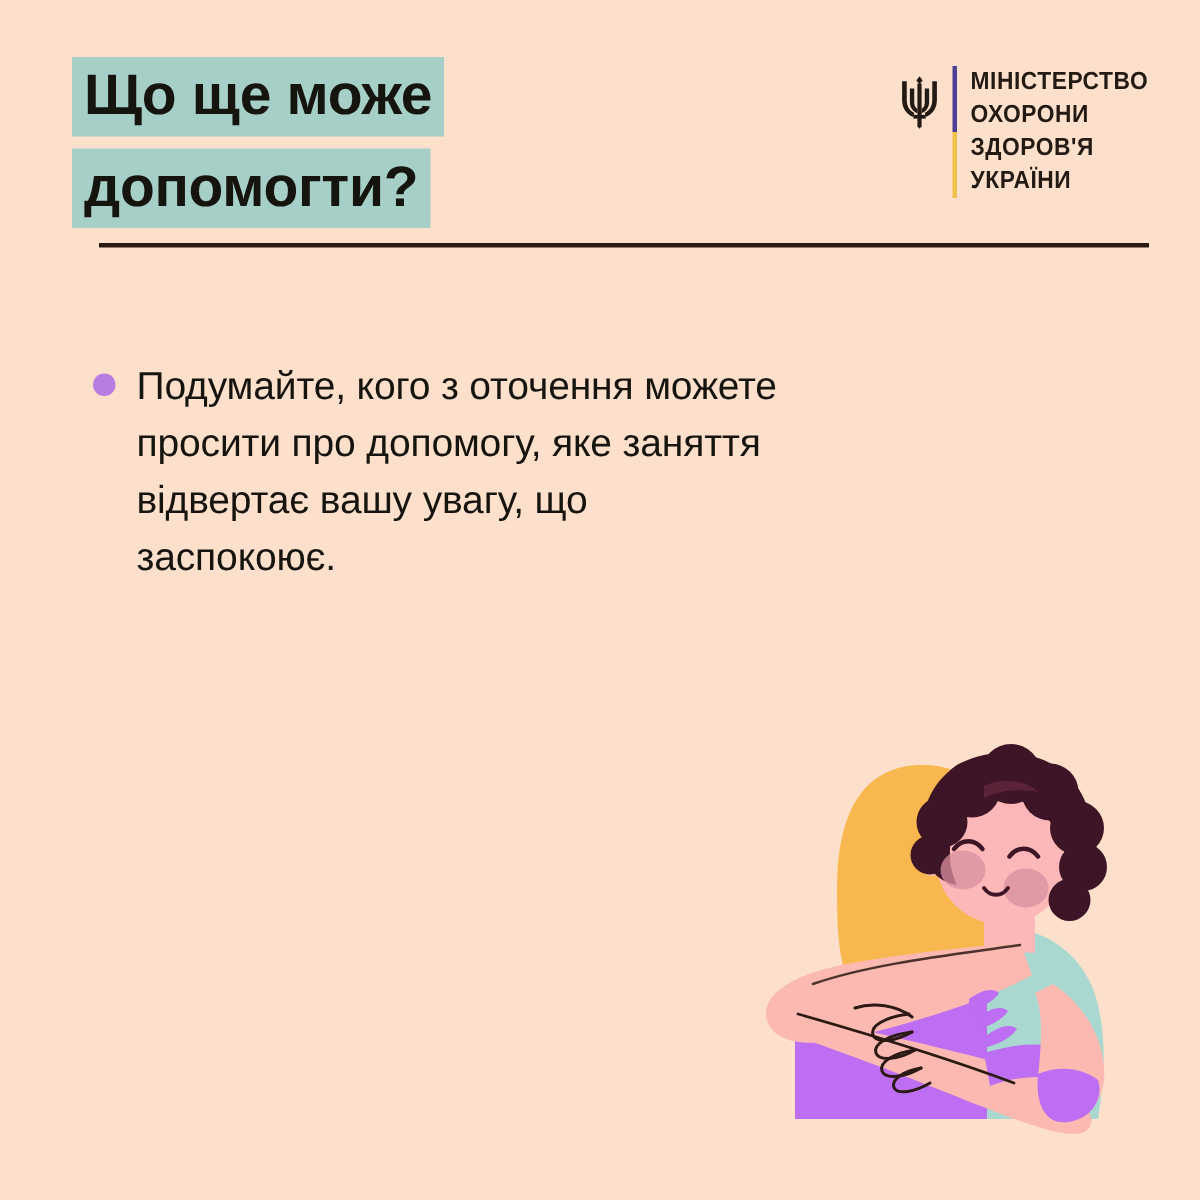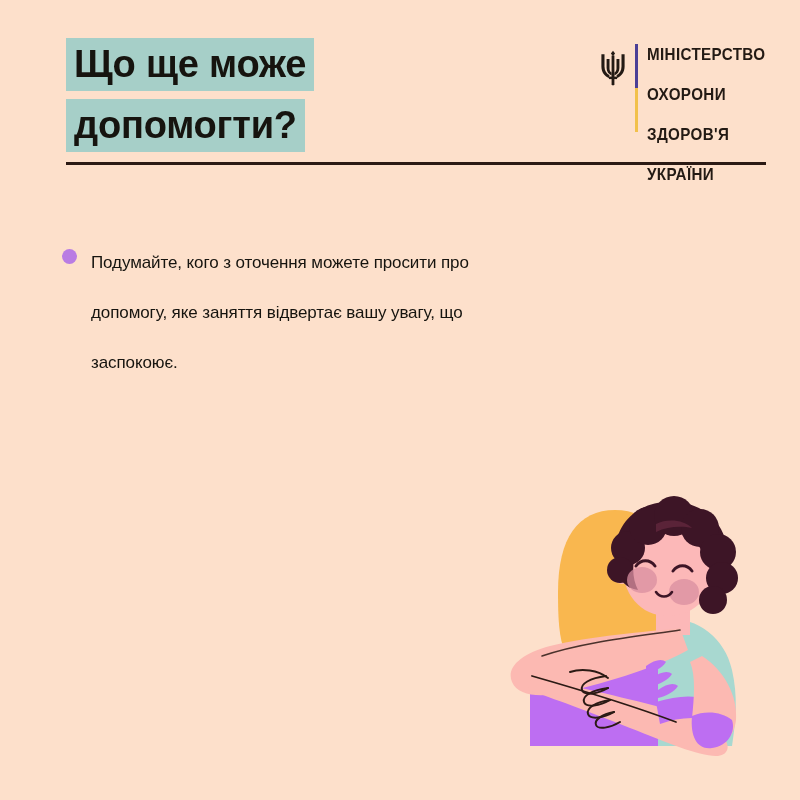--- a/index.html
+++ b/index.html
@@ -26,21 +26,21 @@
   .header {
     position: absolute;
     left: 0;
     top: 0;
     width: 800px;
     height: 170px;
   }
 
   .title-block {
     position: absolute;
-    left: 66px;
+    left: 48px;
     top: 38px;
   }
 
   .title-line {
     display: block;
     background: #a6cfc8;
     color: #16140f;
     font-family: "Liberation Sans", sans-serif;
     font-weight: bold;
     font-size: 38px;
@@ -78,21 +78,20 @@
     flex: none;
     margin-top: 2px;
     background: linear-gradient(to bottom, #4b3f96 0%, #4b3f96 50%, #f2c14b 50%, #f2c14b 100%);
   }
 
   .logo-text {
     display: flex;
     flex-direction: column;
     justify-content: flex-start;
     padding-top: 1px;
-    gap: 18px;
   }
   .logo-text span {
     display: block;
     color: #231a14;
     font-family: "Liberation Sans Narrow", "Liberation Sans", sans-serif;
     font-weight: bold;
     font-size: 16.5px;
     line-height: 22px;
     letter-spacing: 0.4px;
     transform: scaleX(0.92);
@@ -129,22 +128,22 @@
     width: 15px;
     height: 15px;
     border-radius: 50%;
     background: #b97ce3;
     margin-top: 11px;
   }
 
   .bullet-text {
     color: #16140f;
     font-family: "Liberation Sans", sans-serif;
-    font-size: 17px;
-    line-height: 50px;
+    font-size: 26px;
+    line-height: 38px;
     letter-spacing: -0.1px;
     max-width: 440px;
   }
 
   
   .illustration {
     position: absolute;
     left: 470px;
     top: 470px;
     width: 330px;

